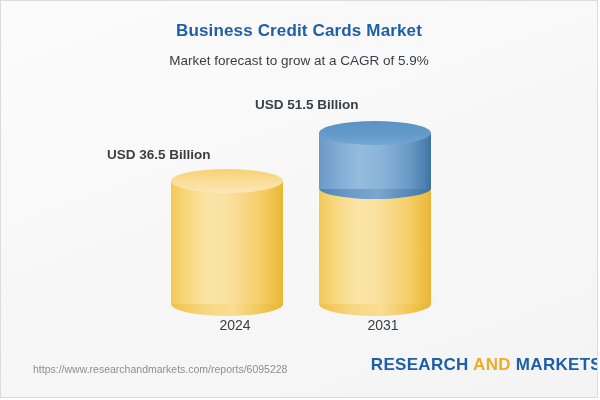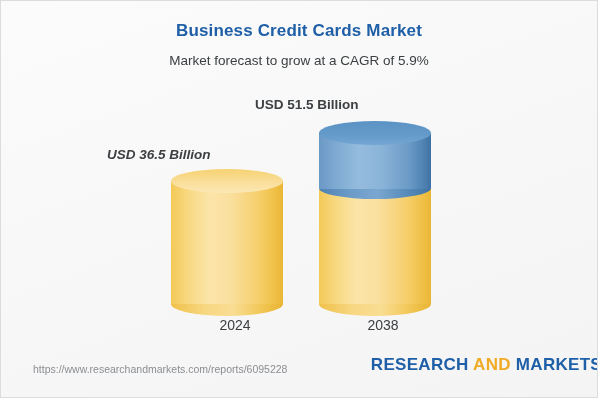--- a/index.html
+++ b/index.html
@@ -63,21 +63,21 @@
 
   .value-label {
     position: absolute;
     width: 240px;
     left: -64px;
     font-size: 13.5px;
     font-weight: bold;
     color: #3c4043;
     white-space: nowrap;
   }
-  .g2024 .value-label { top: 146px; font-style: italic; }
+  .g2024 .value-label { top: 146px; }
   .g2030 .value-label { top: 96px; }
 
   .category-label {
     position: absolute;
     top: 316px;
     width: 112px;
     left: 8px;
     text-align: center;
     font-size: 14px;
     color: #3c4043;
@@ -257,21 +257,21 @@
     <div class="bar-group g2030">
       <div class="value-label">USD 51.5 Billion</div>
       <div class="cylinder">
         <div class="cyl-shadow"></div>
         <div class="cyl-gold-bottom"></div>
         <div class="cyl-gold-body"></div>
         <div class="cyl-blue-bottom"></div>
         <div class="cyl-blue-body"></div>
         <div class="cyl-blue-top"></div>
       </div>
-      <div class="category-label">2038</div>
+      <div class="category-label">2031</div>
     </div>
 
   </div>
 
   <div class="footer">
     <div class="source-url">https://www.researchandmarkets.com/reports/6095228</div>
     <div class="brand">
       <div class="brand-name"><span>RESEARCH</span> <span class="brand-and">AND</span> <span>MARKETS</span></div>
     </div>
   </div>

